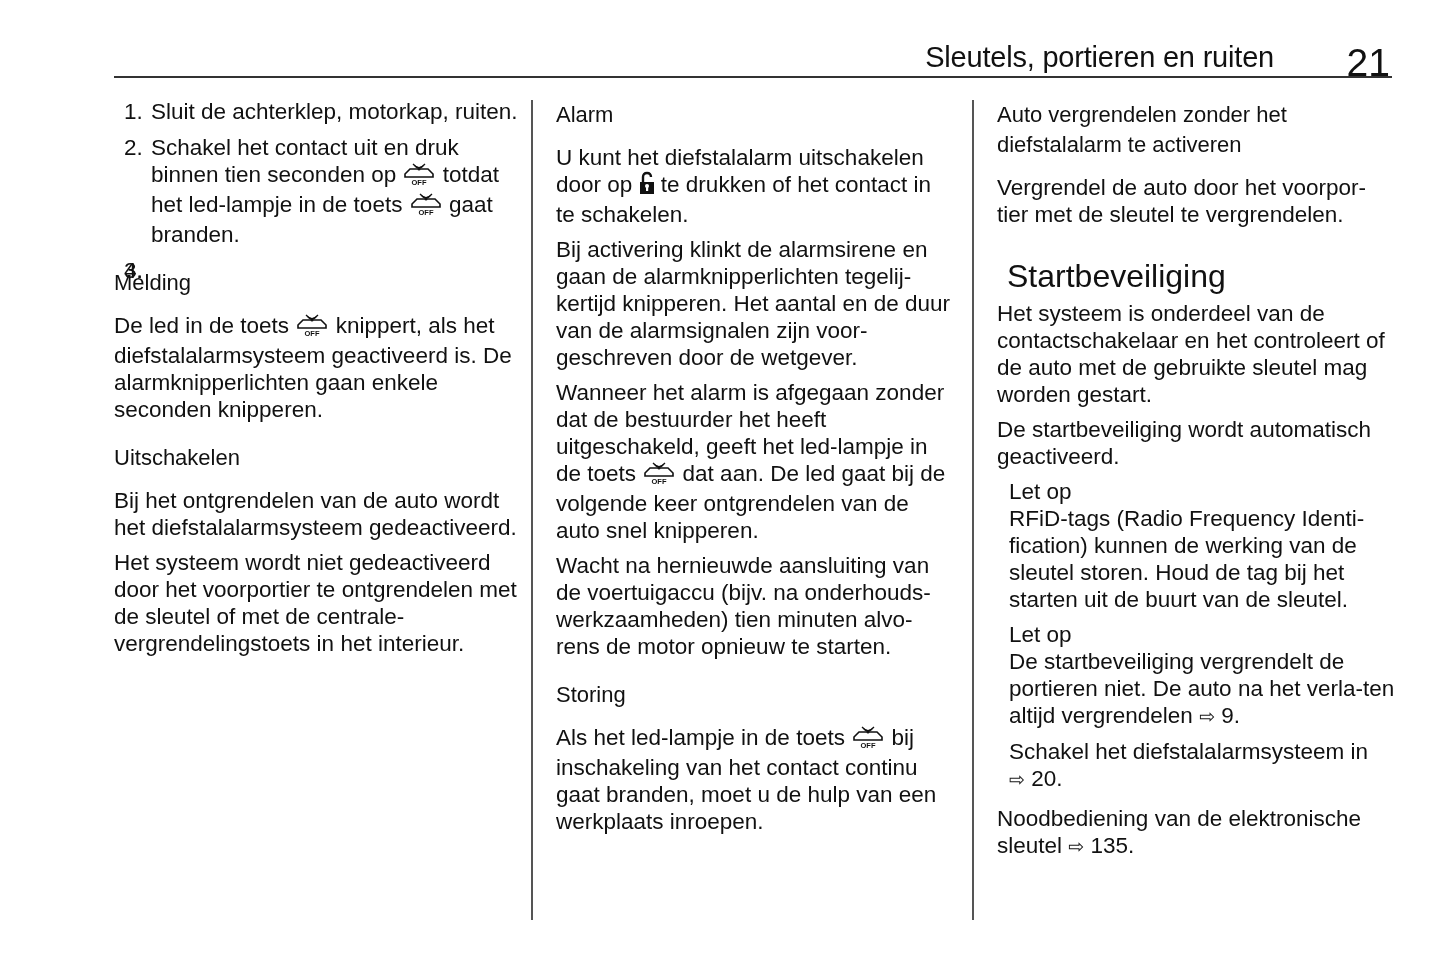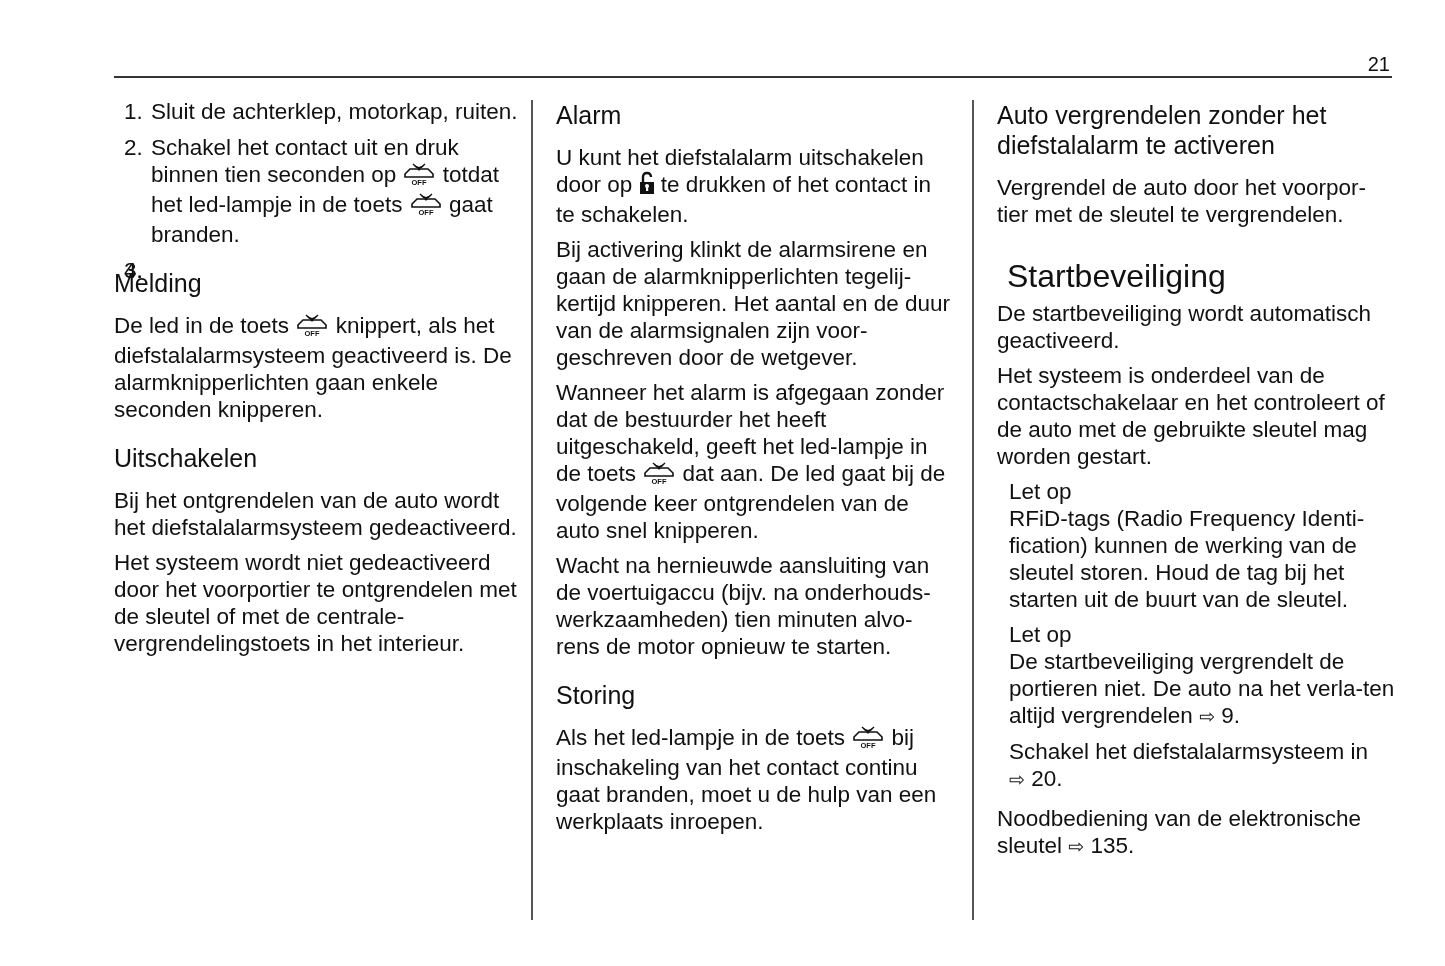--- a/index.html
+++ b/index.html
@@ -8,49 +8,50 @@
     font-family: "Liberation Sans", sans-serif; color: #111111;
   }
   .header {
     position: absolute; left: 114px; top: 38px; width: 1278px; height: 38px;
     border-bottom: 2px solid #333333;
   }
   .header-title {
     position: absolute; right: 118px; top: 3px; font-size: 29px; letter-spacing: -0.2px;
   }
   .page-number {
-    position: absolute; right: 2px; top: 3px; font-size: 20px; margin-top: 12px;
+    position: absolute; right: 2px; top: 3px; font-size: 39px;
   }
   .col {
     position: absolute; top: 98px; font-size: 22.5px; line-height: 27px;
   }
   .col1 { left: 114px; width: 405px; }
   .col2 { left: 556px; width: 400px; }
   .col3 { left: 997px; width: 400px; }
   .divider {
     position: absolute; top: 100px; width: 2px; height: 820px; background: #555555;
   }
   .div1 { left: 531px; }
   .div2 { left: 972px; }
   ol { margin: 0; padding: 0; list-style: none; }
   ol li { position: relative; padding-left: 37px; margin-bottom: 9px; }
   ol li .num { position: absolute; left: 10px; top: 0; }
   p { margin: 0 0 8px 0; }
-  h3 { font-size: 25px; font-weight: normal; margin: 20px 0 14px 0; line-height: 30px; }
+  h3 { font-size: 22px; font-weight: normal; margin: 20px 0 14px 0; line-height: 30px; }
   h3.first { margin-top: 2px; }
   h2 { font-size: 32px; font-weight: normal; margin: 30px 0 6px 10px; line-height: 36px; }
   .note { padding-left: 12px; margin-bottom: 8px; }
   .note .note-title { display: block; }
   .icon { display: inline-block; vertical-align: -3px; }
   .arrow { display: inline-block; font-size: 19px; }
 </style>
 </head>
 <body>
 
 <div class="header">
+  <span class="header-title">Sleutels, portieren en ruiten</span>
   <span class="page-number">21</span>
 </div>
 
 <div class="divider div1"></div>
 <div class="divider div2"></div>
 
 <div class="col col1">
   <ol>
     <li>
       <span class="num">1.</span>
@@ -140,22 +141,22 @@
         </svg></span>
     <span>bij inschakeling van het contact continu gaat branden, moet u de hulp van een werkplaats inroepen.</span>
   </p>
 </div>
 
 <div class="col col3">
   <h3 class="first">Auto vergrendelen zonder het diefstalalarm te activeren</h3>
   <p>Vergrendel de auto door het voorpor-tier met de sleutel te vergrendelen.</p>
 
   <h2>Startbeveiliging</h2>
+  <p>Het systeem is onderdeel van de contactschakelaar en het controleert of de auto met de gebruikte sleutel mag worden gestart.</p>
   <p>De startbeveiliging wordt automatisch geactiveerd.</p>
-  <p>Het systeem is onderdeel van de contactschakelaar en het controleert of de auto met de gebruikte sleutel mag worden gestart.</p>
 
   <div class="note">
     <span class="note-title">Let op</span>
     <span>RFiD-tags (Radio Frequency Identi-fication) kunnen de werking van de sleutel storen. Houd de tag bij het starten uit de buurt van de sleutel.</span>
   </div>
   <div class="note">
     <span class="note-title">Let op</span>
     <span>De startbeveiliging vergrendelt de portieren niet. De auto na het verla-ten altijd vergrendelen</span>
     <span class="arrow">⇨</span>
     <span>9.</span>

